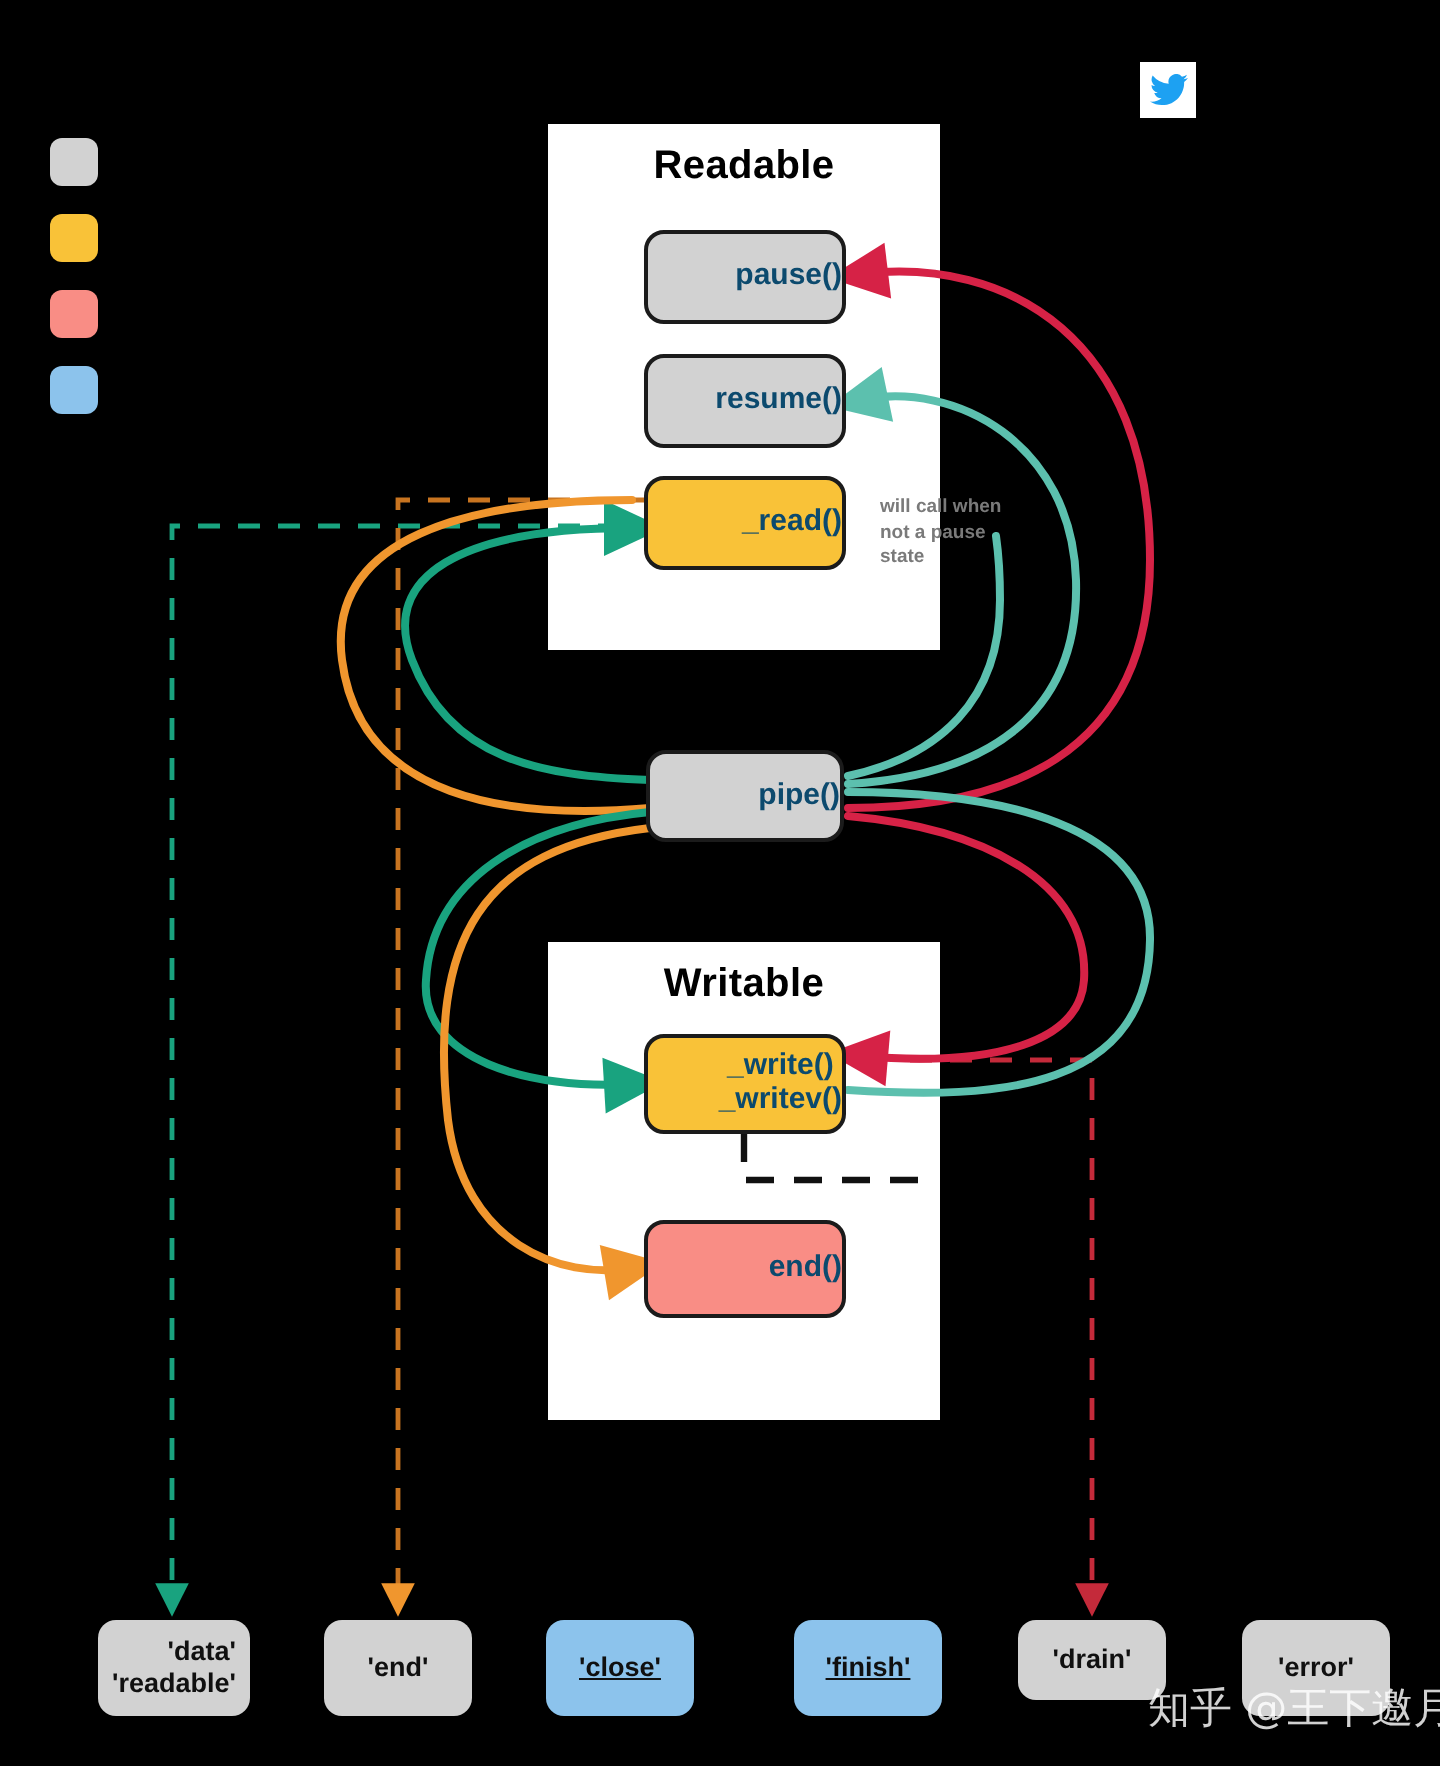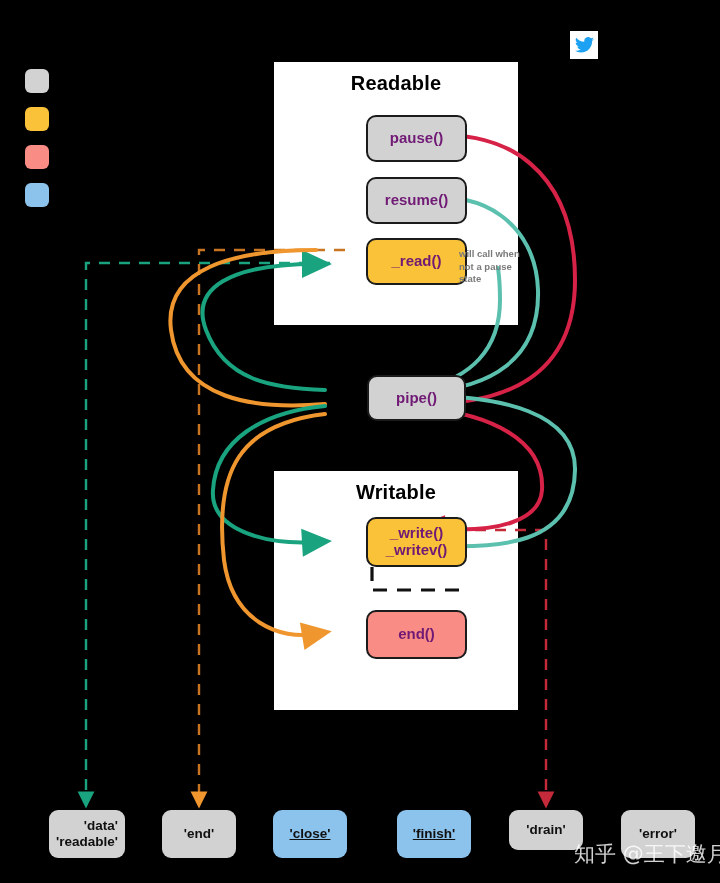--- a/index.html
+++ b/index.html
@@ -14,48 +14,46 @@
     position: relative;
     width: 720px;
     height: 883px;
     background: #000000;
     overflow: hidden;
   }
   .panel {
     position: absolute;
     background: #ffffff;
     z-index: 2;
-    padding-left: 48px;
   }
   .panel-title {
     position: absolute;
     top: 10px;
     left: 0;
     width: 100%;
     text-align: center;
     font-size: 20px;
     font-weight: bold;
     color: #000000;
     letter-spacing: 0.2px;
   }
   .node {
     position: absolute;
     border: 2px solid #1b1b1b;
     border-radius: 10px;
     display: flex;
-    align-items: center;
+    align-items: flex-end;
     justify-content: center;
     flex-direction: column;
     font-size: 15px;
     font-weight: bold;
-    color: #701a75;
+    color: #0c4a6e;
     z-index: 6;
     box-sizing: border-box;
     line-height: 1.12;
-    margin-left: 44px;
   }
   .node.gray   { background: #d2d2d2; }
   .node.yellow { background: #f9c238; }
   .node.red    { background: #f98d85; }
   .event {
     position: absolute;
     border-radius: 9px;
     display: flex;
     align-items: center;
     justify-content: center;
@@ -207,21 +205,21 @@
 
   <div class="node yellow" style="left:322px; top:517px; width:101px; height:50px; white-space:pre-line;">
     <span style="white-space:pre-line; text-align:center;">_write()
 _writev()</span>
   </div>
 
   <div class="node red" style="left:322px; top:610px; width:101px; height:49px;">
     <span>end()</span>
   </div>
 
-  <div class="annotation" style="left:440px; top:248px;margin-left:19px;">will call when
+  <div class="annotation" style="left:440px; top:248px;">will call when
 not a pause
 state</div>
 
   <div class="swatch" style="left:25px; top:69px; background:#d2d2d2;"></div>
   <div class="swatch" style="left:25px; top:107px; background:#f9c238;"></div>
   <div class="swatch" style="left:25px; top:145px; background:#f98d85;"></div>
   <div class="swatch" style="left:25px; top:183px; background:#8cc3ec;"></div>
 
   <div class="event gray" style="left:49px; top:810px; width:76px; height:48px; white-space:pre-line;">
     <span style="white-space:pre-line; text-align:right;">'data'

